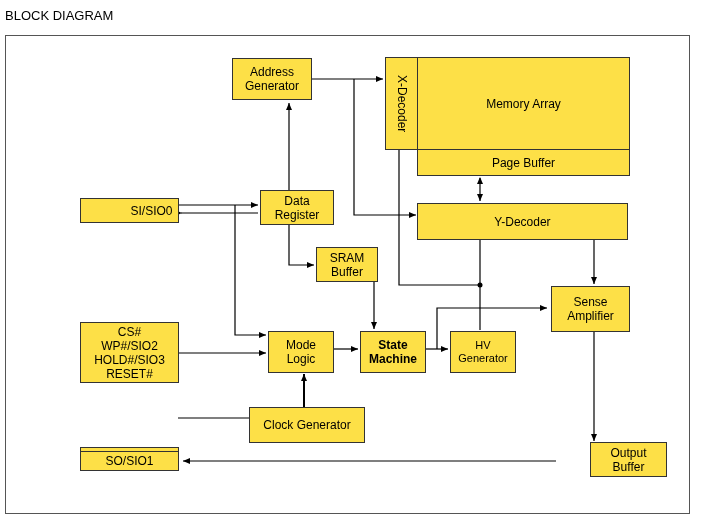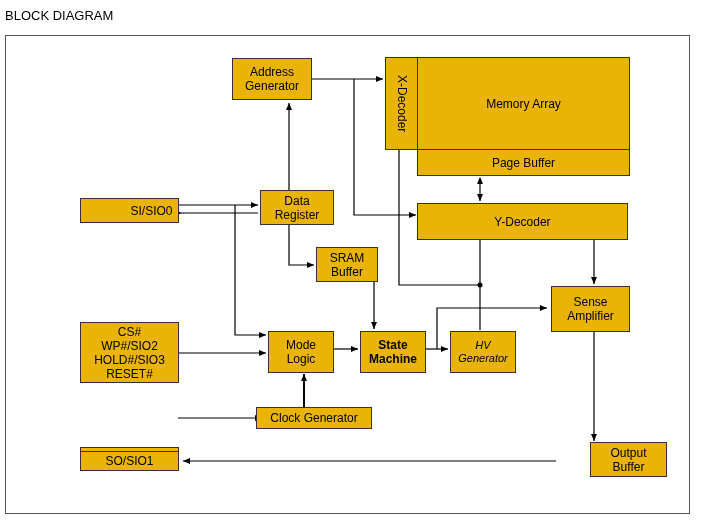--- a/index.html
+++ b/index.html
@@ -2,25 +2,25 @@
 <html><head>
 <meta charset="utf-8">
 <style>
   html, body { margin: 0; padding: 0; background: #ffffff; }
   body { width: 703px; height: 523px; position: relative; overflow: hidden;
          font-family: "Liberation Sans", sans-serif; color: #000; }
   .title { position: absolute; left: 5px; top: 8px; font-weight: normal; font-size: 13px; }
   .frame { position: absolute; left: 5px; top: 35px; width: 685px; height: 479px;
            border: 1px solid #555; box-sizing: border-box; }
   svg { position: absolute; left: 0; top: 0; }
-  .box { position: absolute; border: 1px solid #333; background: #eab308; box-sizing: border-box;
+  .box { position: absolute; border: 1px solid #333; background: #fde047; box-sizing: border-box;
          display: flex; align-items: center; justify-content: center; text-align: center;
          font-size: 12px; line-height: 14px; white-space: pre-line; }
   .vert { writing-mode: vertical-rl; }
-  .small { font-size: 11px; line-height: 13px; font-style: italic; }
+  .small { font-size: 11px; line-height: 13px; }
 </style>
 </head>
 <body>
 
 <div class="title">BLOCK DIAGRAM</div>
 <div class="frame"></div>
 
 <svg width="703" height="523">
   <defs>
     <marker id="ah" markerWidth="8" markerHeight="8" refX="7" refY="4" orient="auto" markerUnits="userSpaceOnUse">
@@ -91,16 +91,16 @@
 RESET#</div>
 <div class="box" style="left:268px;top:331px;width:66px;height:42px;">Mode
 Logic</div>
 <div class="box" style="left:360px;top:331px;width:66px;height:42px;font-weight:bold;">State
 Machine</div>
 <div class="box small" style="left:450px;top:331px;width:66px;height:42px;">HV
 Generator</div>
 <div class="box" style="left:551px;top:286px;width:79px;height:46px;">Sense
 Amplifier</div>
 <div class="box" style="left:80px;top:407px;width:99px;height:22px;margin-top:40px;">SCLK</div>
-<div class="box" style="left:256px;top:407px;width:116px;height:22px;">Clock Generator</div>
+<div class="box" style="left:249px;top:407px;width:116px;height:36px;">Clock Generator</div>
 <div class="box" style="left:558px;top:442px;width:77px;height:35px;margin-left:32px;">Output
 Buffer</div>
 <div class="box" style="left:80px;top:451px;width:99px;height:20px;">SO/SIO1</div>
 
 </body></html>

